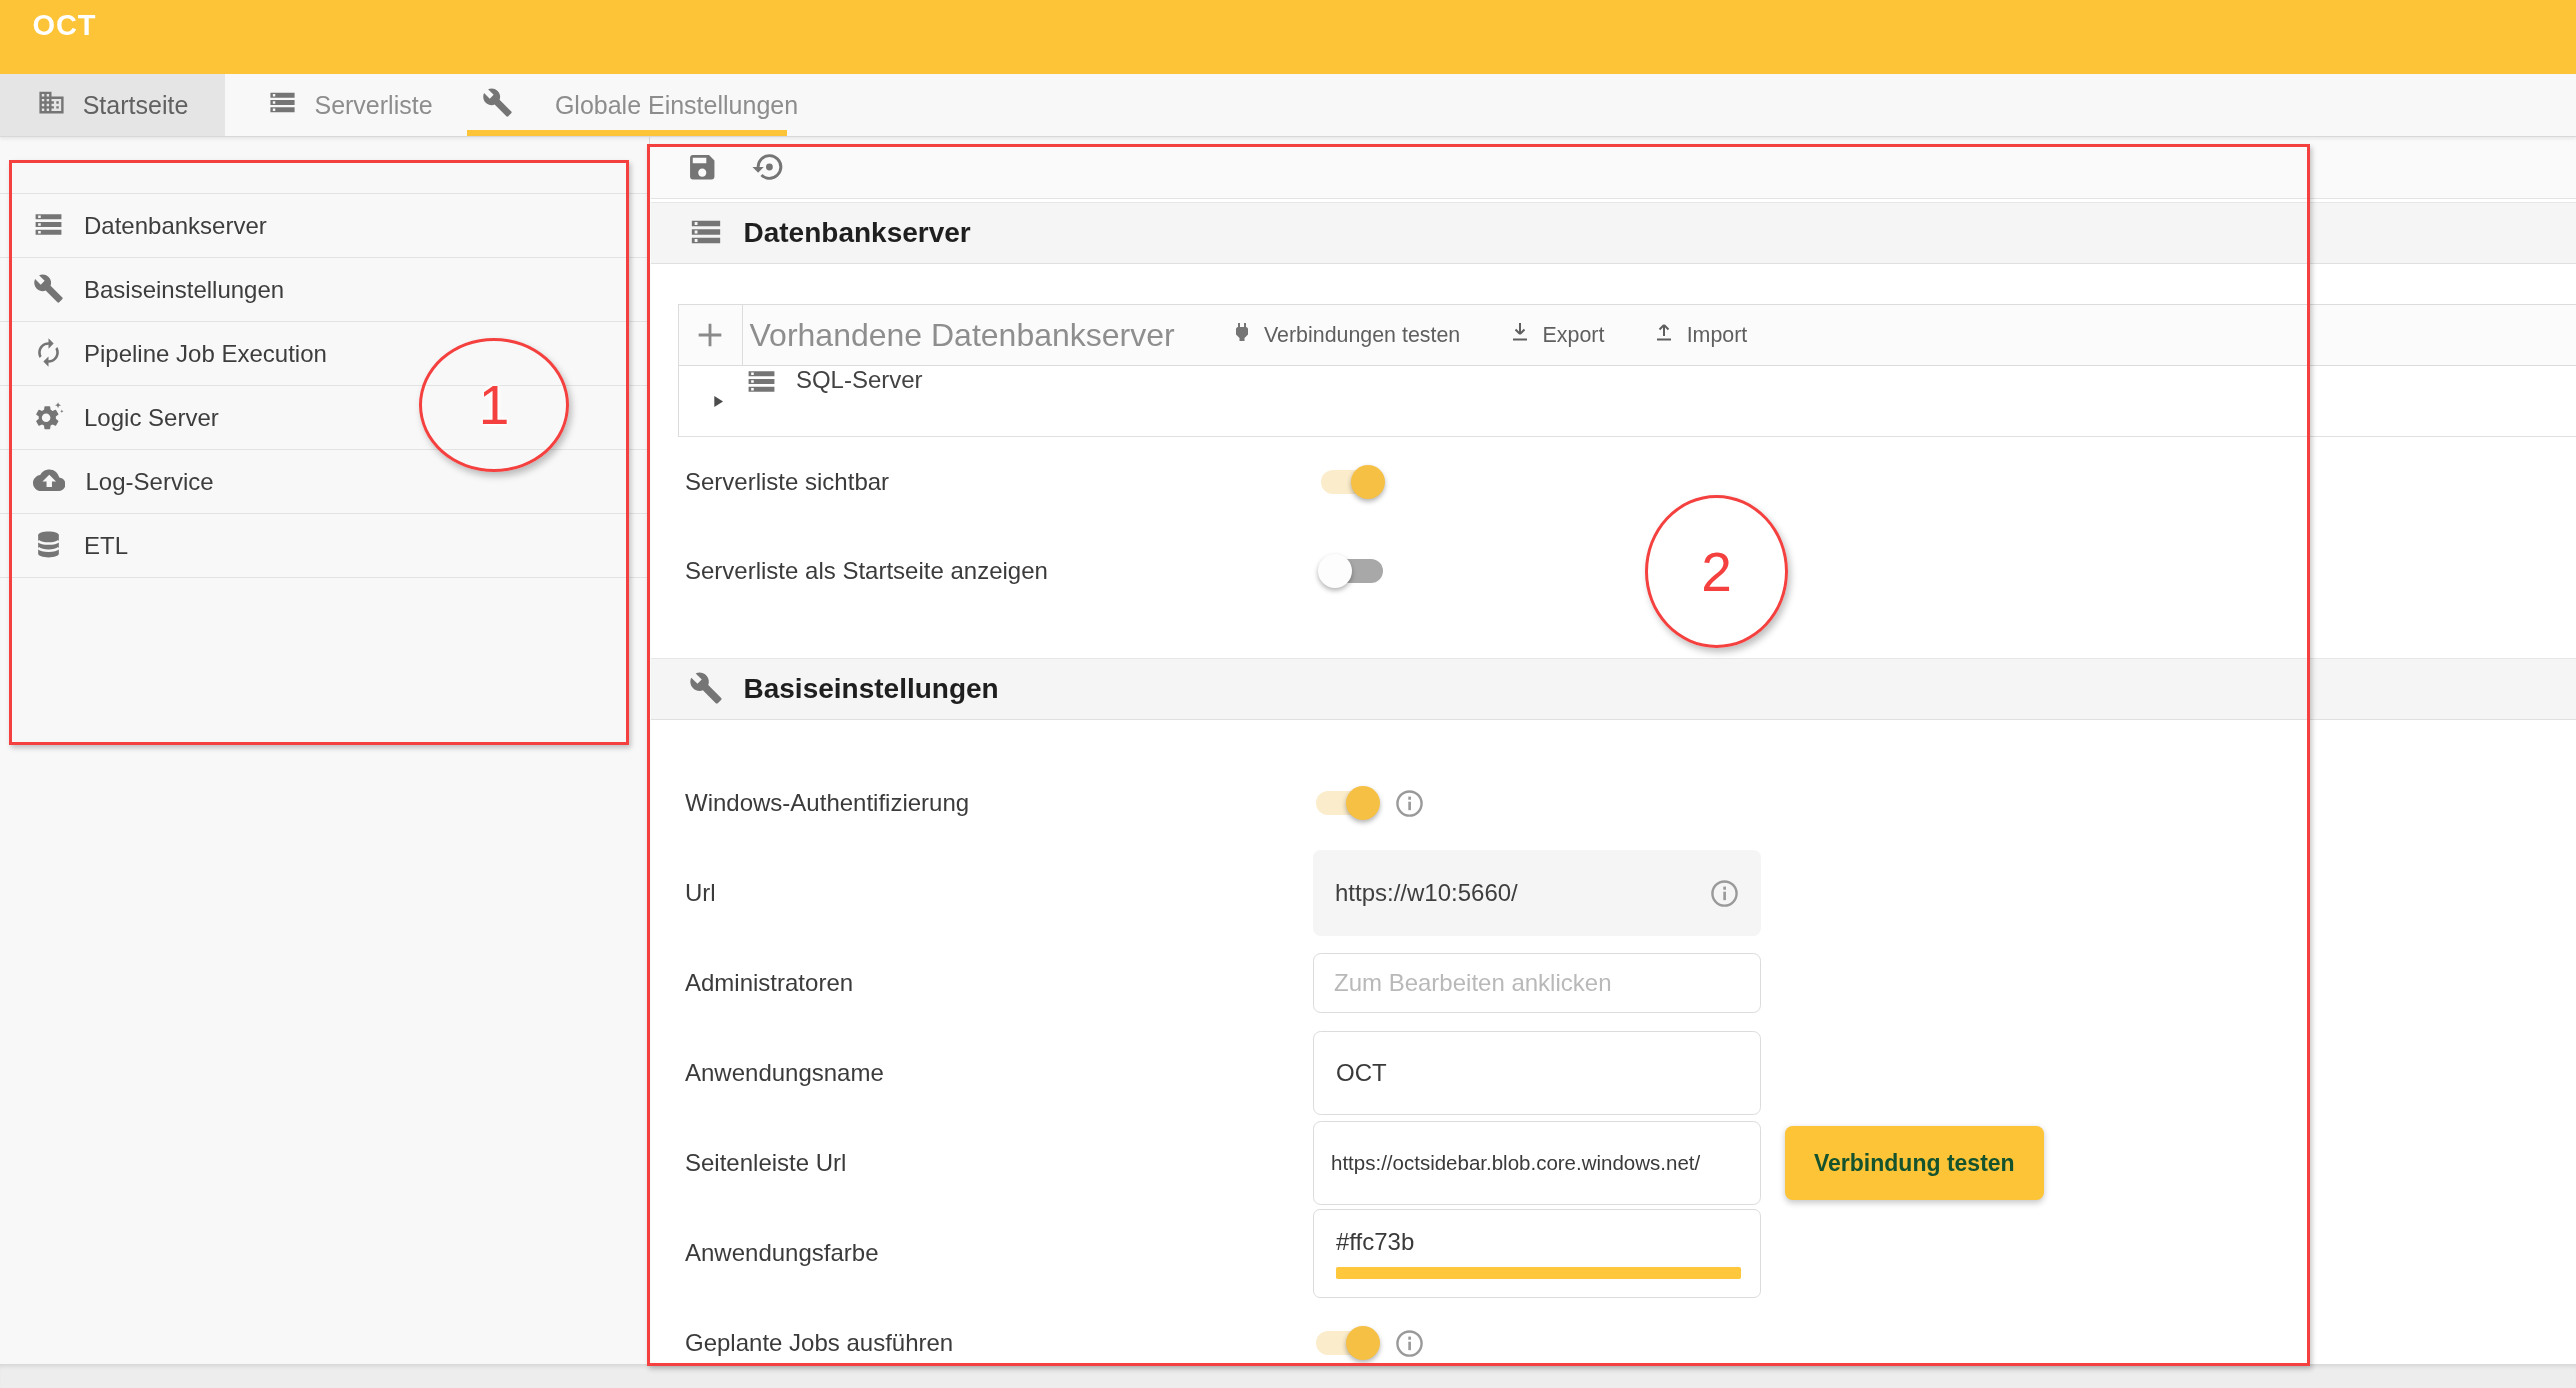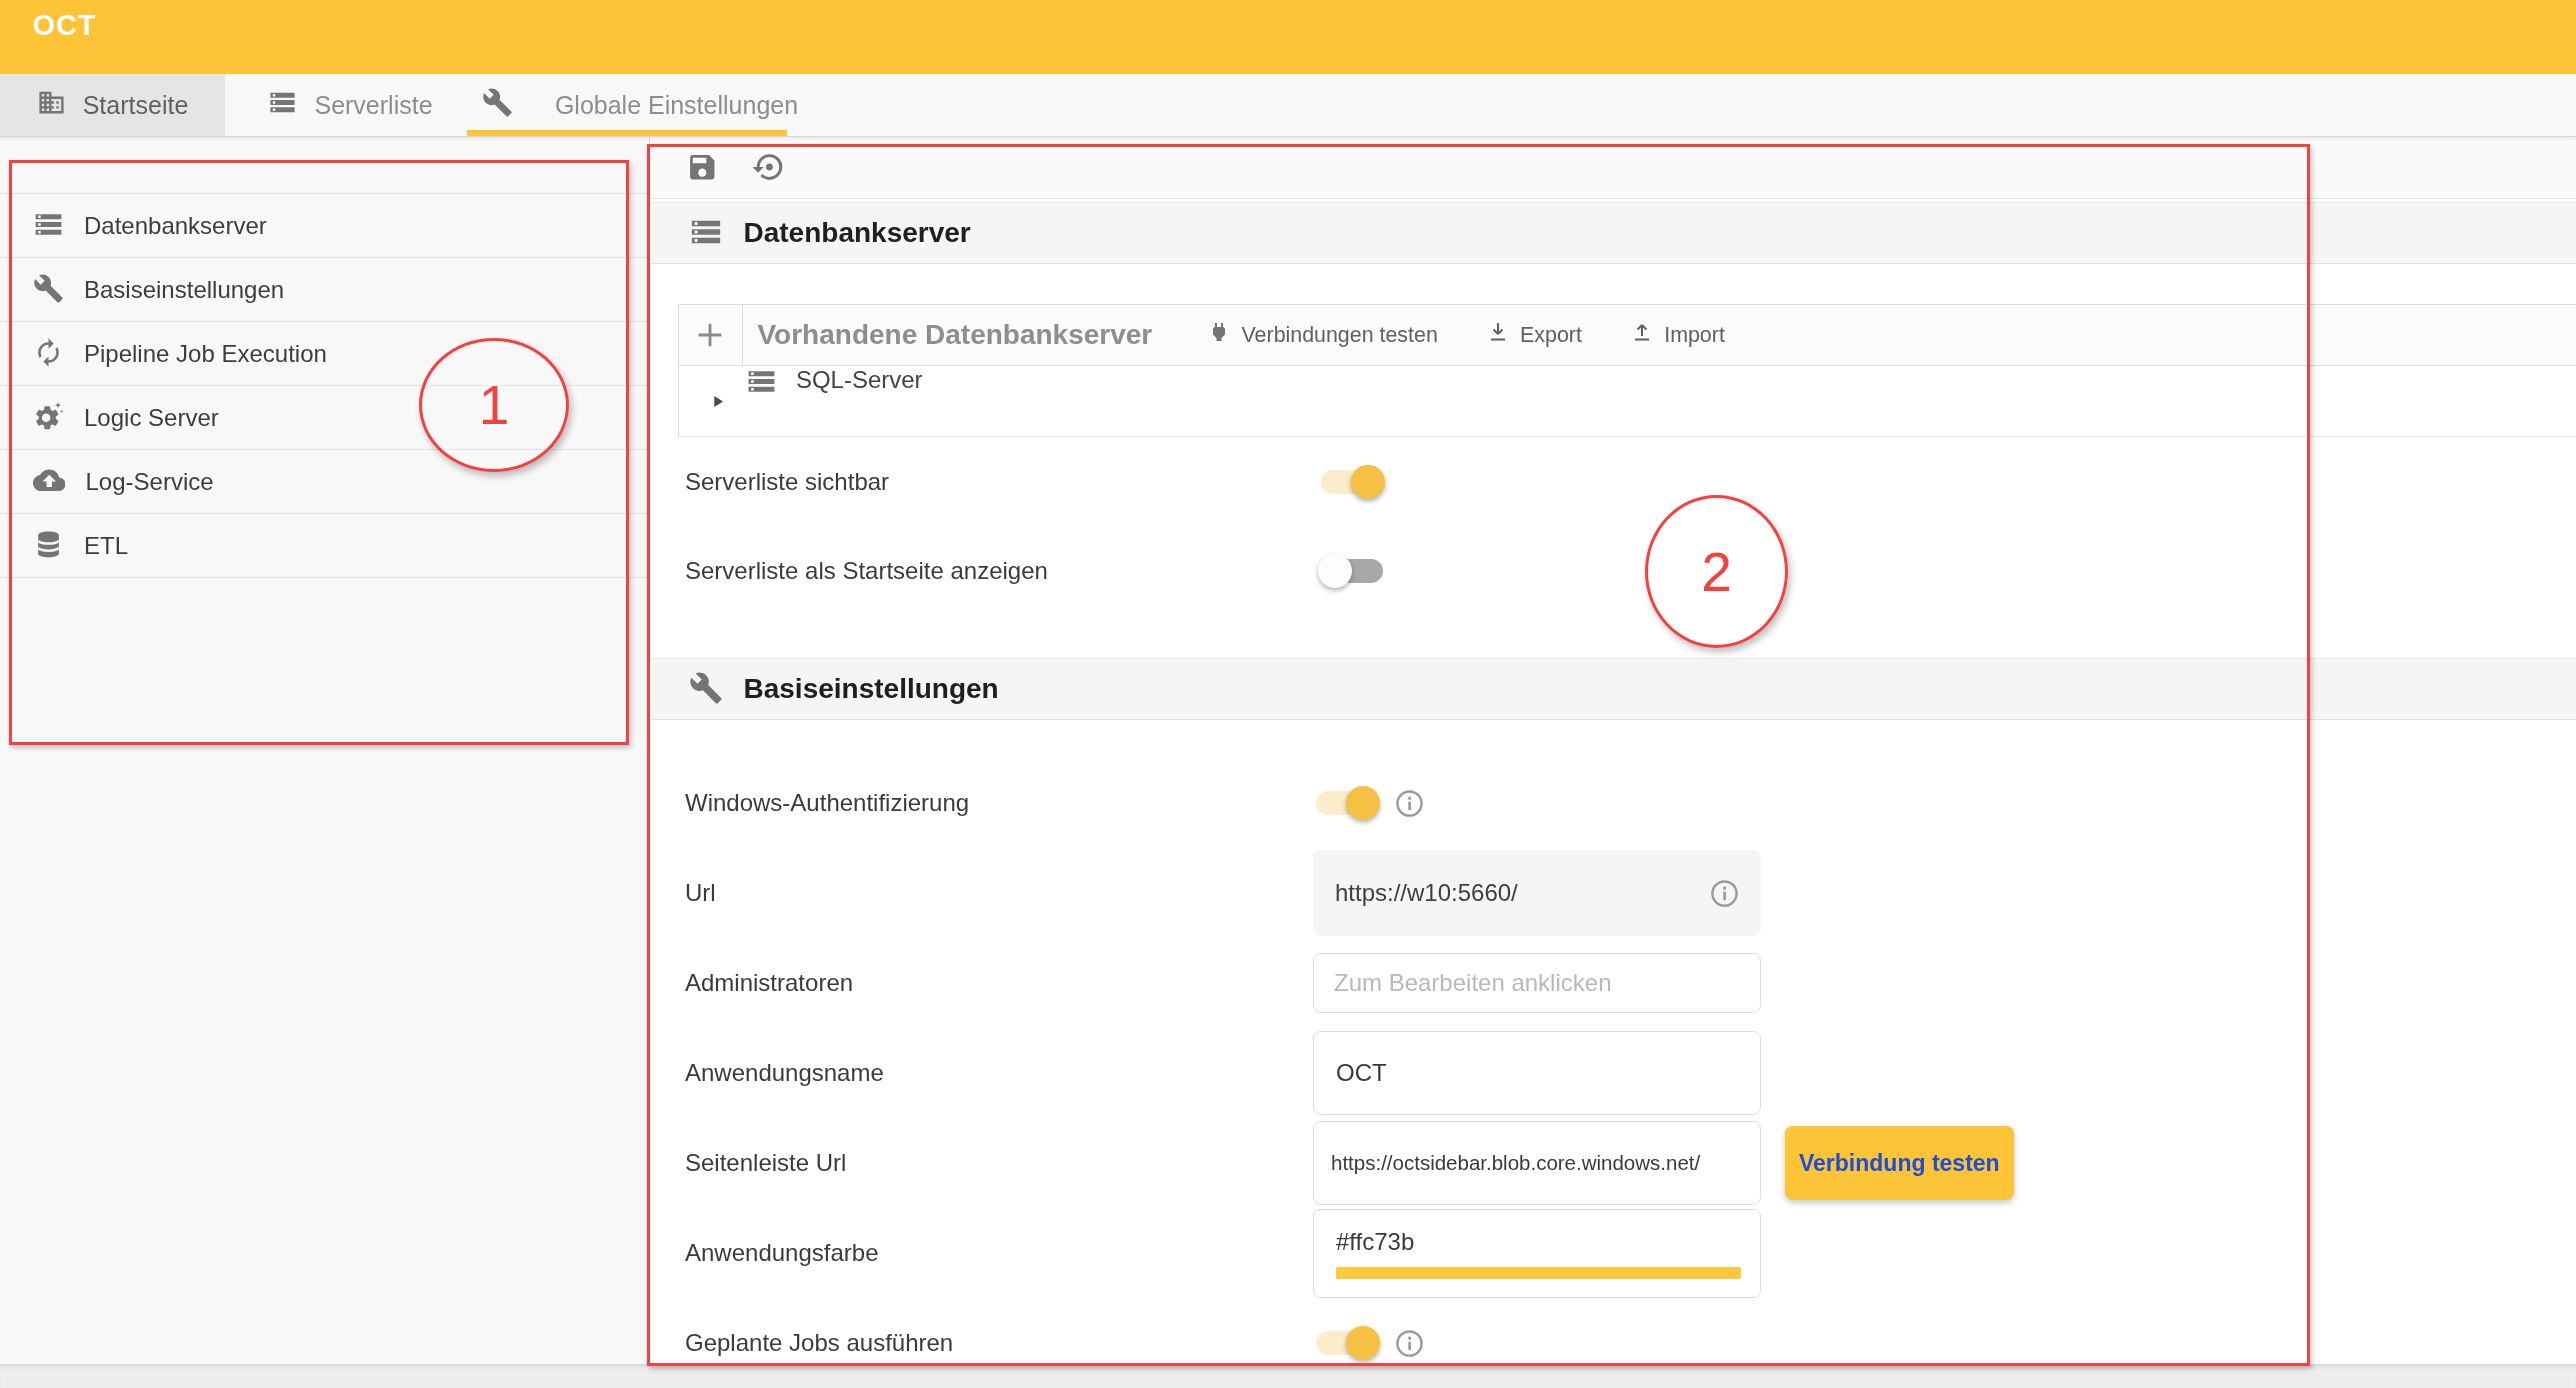--- a/index.html
+++ b/index.html
@@ -34,21 +34,21 @@
 
   .band{height:60px;margin-top:3.4px;background:#f5f5f5;border-top:0.9px solid #e7e7e7;border-bottom:0.9px solid #e0e0e0;
         display:flex;align-items:center;padding-left:38px;}
   .band .title{margin-left:20.5px;font-size:28px;font-weight:bold;color:#1f1f1f;}
 
   .spacer1{height:40px;background:#fff;}
 
   .serverbox{margin-left:26.5px;border-left:0.9px solid #dcdcdc;border-top:0.9px solid #dcdcdc;}
   .srv-head{height:60px;display:flex;align-items:center;background:#fbfbfb;border-bottom:0.9px solid #dcdcdc;}
   .srv-add{width:63px;height:100%;display:flex;align-items:center;justify-content:center;border-right:0.9px solid #dcdcdc;cursor:pointer;}
-  .srv-title{margin-left:15px;font-size:28px;color:#8e8e8e;font-weight:bold;}
+  .srv-title{margin-left:7px;font-size:32px;color:#8e8e8e;}
   .srv-actions{display:flex;align-items:center;gap:48px;margin-left:55px;}
   .srv-action{display:flex;align-items:center;gap:10.3px;font-size:21.4px;color:#5f5f5f;cursor:pointer;}
   .srv-row{height:70px;background:#fff;border-bottom:0.9px solid #e0e0e0;display:flex;padding-left:26px;cursor:pointer;}
   .srv-row .name{margin-left:19px;font-size:24px;color:#434343;}
   .expander{width:26px;display:flex;align-items:center;justify-content:center;cursor:pointer;}
 
   .toggle-row{height:89px;position:relative;display:flex;align-items:center;padding-left:34px;background:#fff;}
   .toggle-row .lbl{font-size:24px;color:#3b3b3b;}
   .toggle-row .switch{position:absolute;left:667px;}
 
@@ -67,21 +67,21 @@
   .inp.url2{font-size:20.5px;padding:0 17px;}
 
   .urlbox{box-sizing:border-box;width:448px;height:86px;background:#f5f5f5;border-radius:7.7px;
           display:flex;align-items:center;justify-content:space-between;padding:0 22px;font-size:24px;color:#3f3f3f;}
 
   .colorbox{box-sizing:border-box;width:448px;height:89px;border:1.7px solid #dcdcdc;border-radius:7px;background:#fff;
             display:flex;flex-direction:column;justify-content:center;padding:0 19px 0 22px;}
   .colorbox .cval{font-size:24px;color:#3a3a3a;}
   .colorbox .cbar{height:12px;border-radius:1.7px;margin-top:10.3px;background:#ffc73b;}
 
-  .btn{margin-left:24px;height:74px;padding:0 14px;border:none;border-radius:7.7px;background:#fcc436;color:#1d4ed8;
+  .btn{margin-left:24px;height:74px;padding:0 29px;border:none;border-radius:7.7px;background:#fcc436;color:#14532d;
        font-family:"Liberation Sans",sans-serif;font-size:23px;font-weight:bold;box-shadow:0 2.6px 6px rgba(0,0,0,0.22);cursor:pointer;}
 
   .infoicon{margin-left:15.4px;display:flex;cursor:pointer;}
   .urlbox .infoicon{margin-left:0;}
 
   
   .switch{width:67px;height:38px;position:relative;display:inline-block;cursor:pointer;}
   .switch .track{position:absolute;left:2.6px;top:6.8px;width:62px;height:24px;border-radius:12px;}
   .switch.on .track{background:#fbeccb;}
   .switch.off .track{background:#a8a8a8;}

